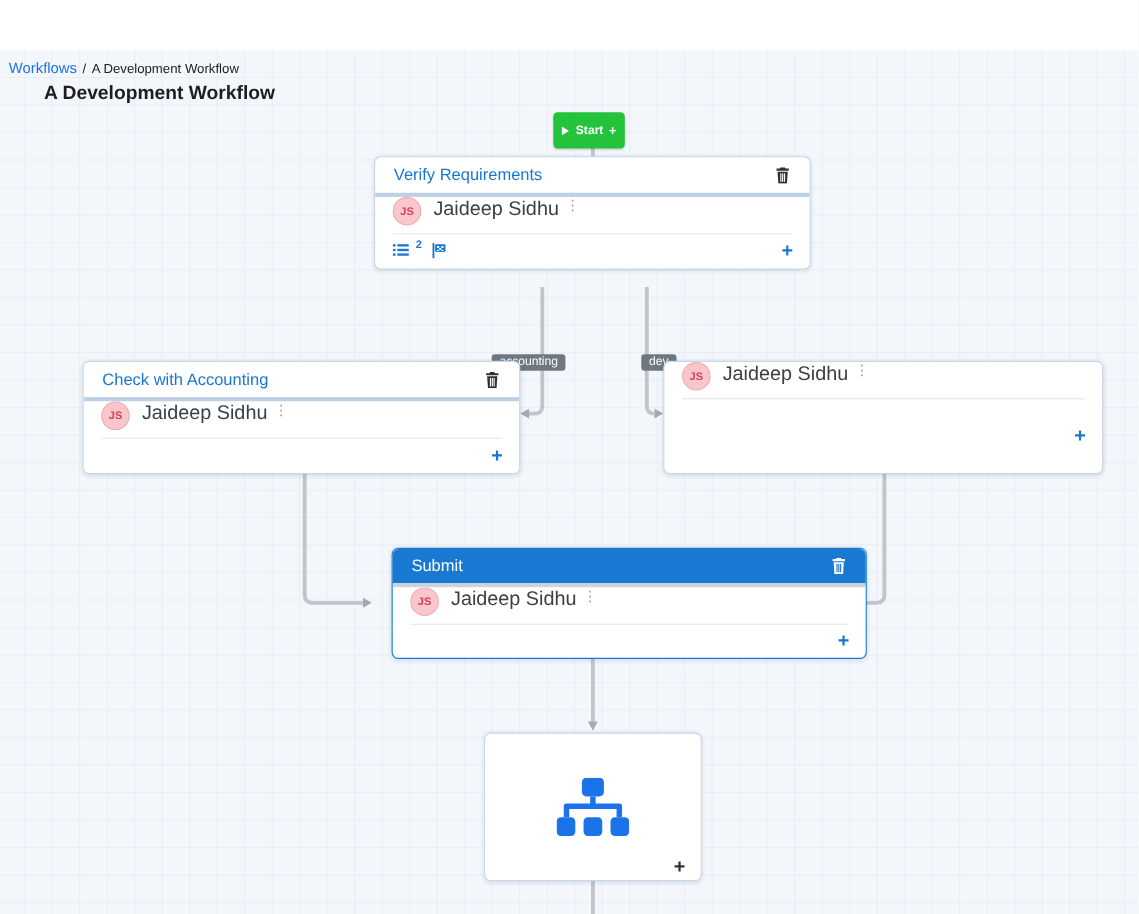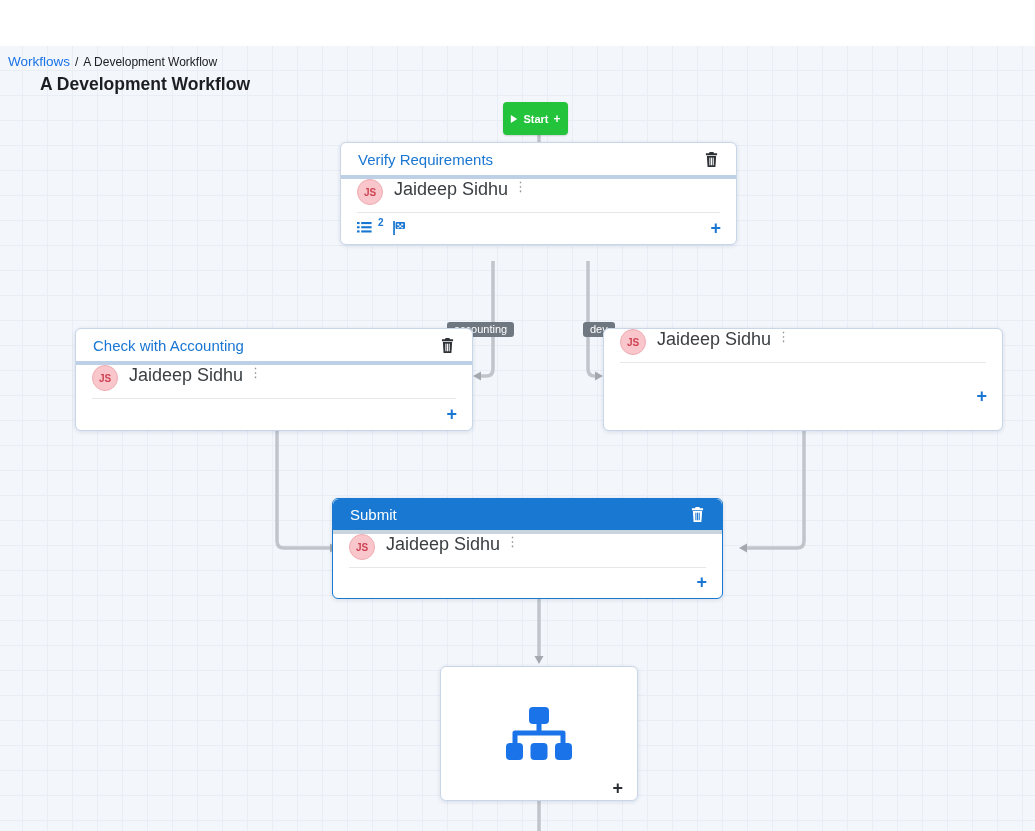--- a/index.html
+++ b/index.html
@@ -213,21 +213,21 @@
       <span class="avatar">JS</span>
       <span class="assignee-name">Jaideep Sidhu</span>
       <span class="kebab">⋮</span>
     </div>
     <div class="divider"></div>
     <div class="node-footer">
       <span class="plus-btn">+</span>
     </div>
   </div>
 
-  <div class="node node--submit" style="left:332px; top:452px; width:391px; height:101px;">
+  <div class="node node--submit" style="left:356px; top:452px; width:432px; height:101px;">
     <div class="node-header" style="height:35px; flex-basis:35px;">
       <span class="node-title">Submit</span>
       <span class="trash-btn">
         <svg width="13" height="15" viewBox="0 0 14 16">
           <path d="M5,0 h4 l0.7,1.3 H13 v2 H1 v-2 h3.3 Z" fill="#ffffff"></path>
           <path d="M2,4.3 h10 l-0.8,11.7 H2.8 Z" fill="#ffffff"></path>
           <rect x="4.7" y="6" width="1.1" height="8.2" fill="#1878d2"></rect>
           <rect x="6.5" y="6" width="1.1" height="8.2" fill="#1878d2"></rect>
           <rect x="8.3" y="6" width="1.1" height="8.2" fill="#1878d2"></rect>
         </svg>

